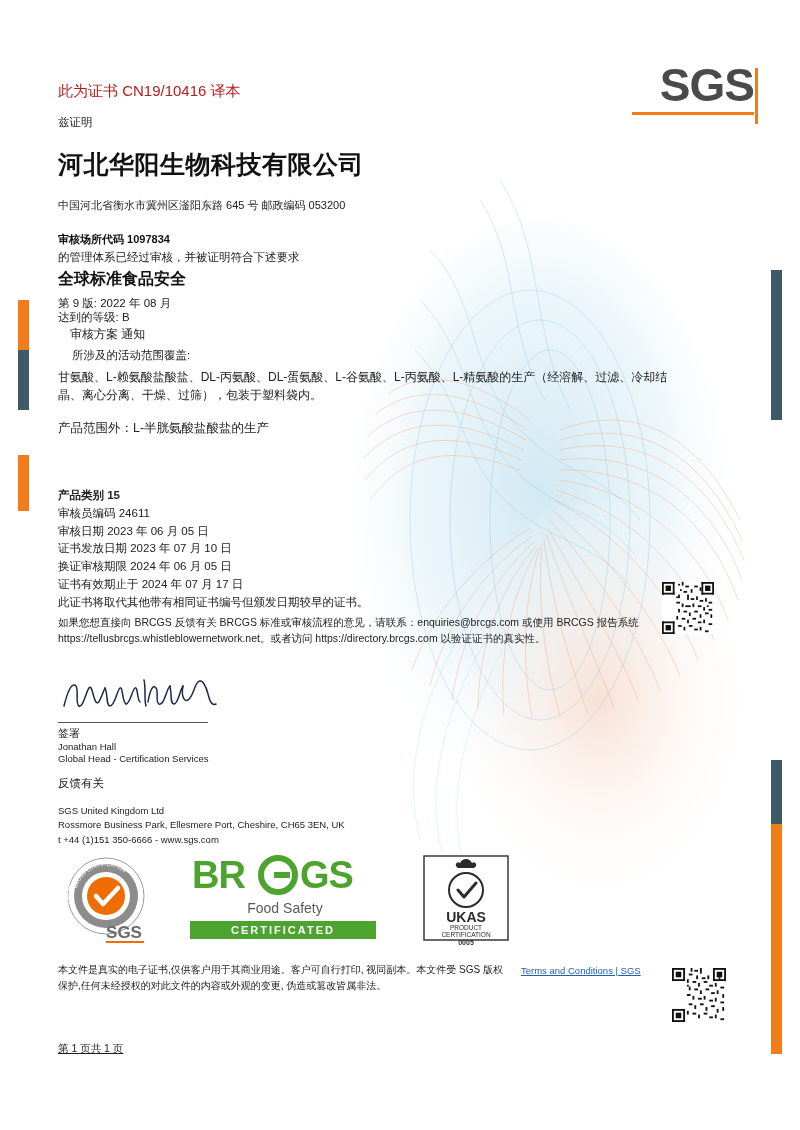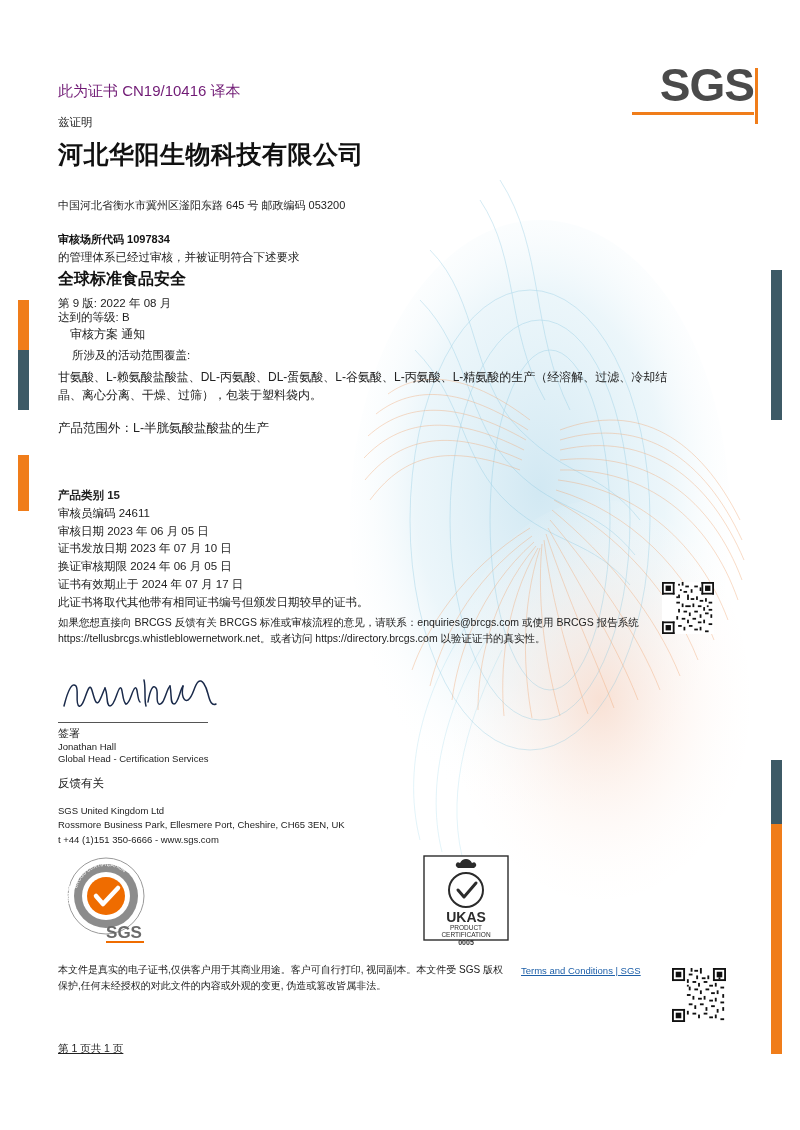--- a/index.html
+++ b/index.html
@@ -74,28 +74,28 @@
     width: 3px;
     height: 56px;
     background: #f07d1a;
   }
 
   
   .content { position: absolute; left: 58px; top: 0; width: 640px; }
 
   .line-translation {
     position: absolute; top: 82px; left: 0;
-    font-size: 15px; color: #701a75;
+    font-size: 15px; color: #b91c1c;
   }
   .line-certify {
     position: absolute; top: 115px; left: 0;
     font-size: 11.5px; color: #222;
   }
   .company-name {
-    position: absolute; top: 138px; left: 0;
+    position: absolute; top: 148px; left: 0;
     font-size: 25px; font-weight: bold; color: #111;
     letter-spacing: 0.5px;
   }
   .company-address {
     position: absolute; top: 198px; left: 0;
     font-size: 11px; color: #222;
   }
   .site-code {
     position: absolute; top: 232px; left: 0;
     font-size: 11px; font-weight: bold; color: #111;
@@ -376,20 +376,32 @@
       <text font-family="Liberation Sans, sans-serif" font-size="5.2" fill="#ffffff">
         <textPath href="#sealarc" startOffset="8%">BRCGS CERTIFICATION</textPath>
       </text>
       <text x="12" y="52" font-family="Liberation Sans, sans-serif" font-size="6.5" font-weight="bold" fill="#ffffff" transform="rotate(-90 12 52)">BRCGS</text>
       <g>
         <text x="66" y="86" font-family="Liberation Sans, sans-serif" font-size="17" font-weight="bold" fill="#6b6b6b" text-anchor="middle">SGS</text>
         <rect x="48" y="89" width="38" height="2" fill="#ef6c00"></rect>
       </g>
     </svg>
 
+    <div class="mark-brcgs">
+      <div style="display:flex;align-items:center;justify-content:center;">
+        <svg width="186" height="44" viewBox="0 0 186 44" xmlns="http://www.w3.org/2000/svg">
+          <text x="0" y="34" font-family="Liberation Sans, sans-serif" font-size="38" font-weight="bold" fill="#4ca32e" letter-spacing="-1">BR</text>
+          <circle cx="86" cy="21" r="17" fill="none" stroke="#4ca32e" stroke-width="6"></circle>
+          <rect x="82" y="18" width="16" height="6" fill="#4ca32e"></rect>
+          <text x="108" y="34" font-family="Liberation Sans, sans-serif" font-size="38" font-weight="bold" fill="#4ca32e" letter-spacing="-1">GS</text>
+        </svg>
+      </div>
+      <div class="brcgs-food">Food Safety</div>
+      <div class="brcgs-cert">CERTIFICATED</div>
+    </div>
 
     <svg class="mark-ukas" viewBox="0 0 96 92" xmlns="http://www.w3.org/2000/svg">
       <rect x="6" y="2" width="84" height="84" fill="none" stroke="#2b2b2b" stroke-width="1.4"></rect>
       <g fill="#2b2b2b">
         <path d="M42 9 q2-4 6-4 q4 0 6 4 q3-2 4 1 q1 2-2 4 h-16 q-3-2-2-4 q1-3 4-1 z"></path>
       </g>
       <circle cx="48" cy="36" r="17" fill="none" stroke="#2b2b2b" stroke-width="2"></circle>
       <path d="M40 36 L46 43 L58 29" fill="none" stroke="#2b2b2b" stroke-width="3" stroke-linecap="round" stroke-linejoin="round"></path>
       <text x="48" y="68" font-family="Liberation Sans, sans-serif" font-size="14" font-weight="bold" fill="#2b2b2b" text-anchor="middle">UKAS</text>
       <text x="48" y="76" font-family="Liberation Sans, sans-serif" font-size="6.5" fill="#2b2b2b" text-anchor="middle">PRODUCT</text>

